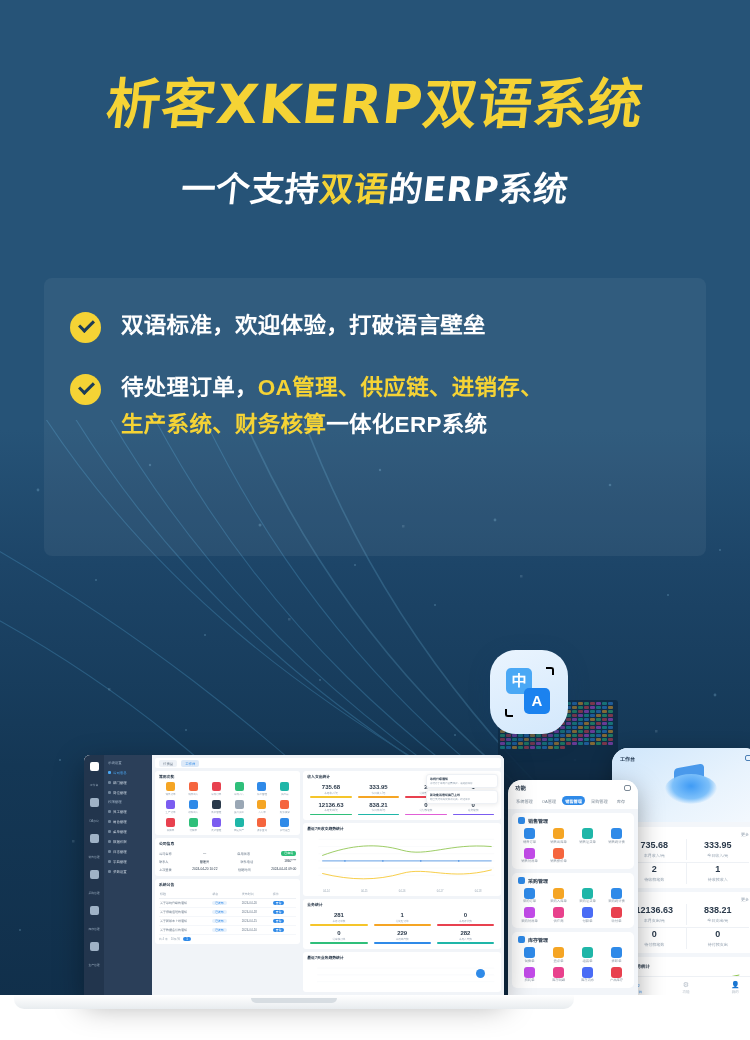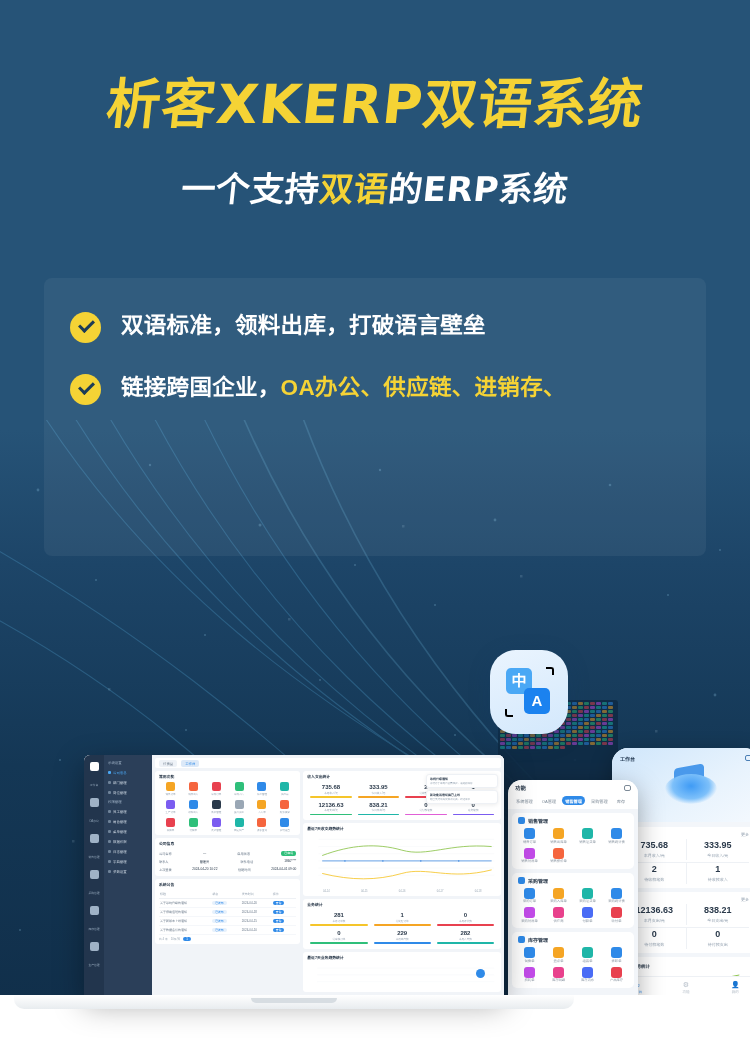--- a/index.html
+++ b/index.html
@@ -365,28 +365,28 @@
     <div class="title-sub">
       <span>一个支持</span><span class="hl">双语</span><span>的ERP系统</span>
     </div>
   </div>
 
   <div class="features">
 
     <div class="feat-row">
       <div class="check"></div>
       <div class="feat-text">
-        <span>双语标准，领料出库，打破语言壁垒</span>
+        <span>双语标准，欢迎体验，打破语言壁垒</span>
       </div>
     </div>
 
     <div class="feat-row">
       <div class="check"></div>
       <div class="feat-text">
-        <span>链接跨国企业，</span><span class="hl">OA办公、供应链、进销存、</span>
+        <span>待处理订单，</span><span class="hl">OA管理、供应链、进销存、</span><span class="line2"><span class="hl">生产系统、财务核算</span><span>一体化ERP系统</span></span>
       </div>
     </div>
 
   </div>
 
   <div class="devices">
 
     <div class="backscreen">
       <div class="rowbits" id="backbits">
           <span class="bit" style="background:#2f8ae8;opacity:.55"></span>

